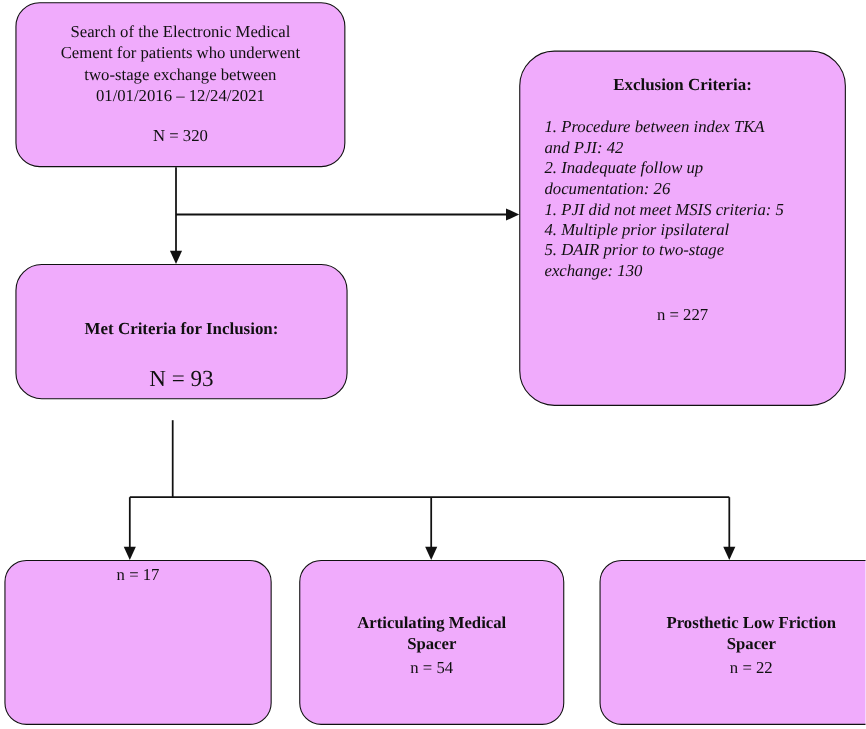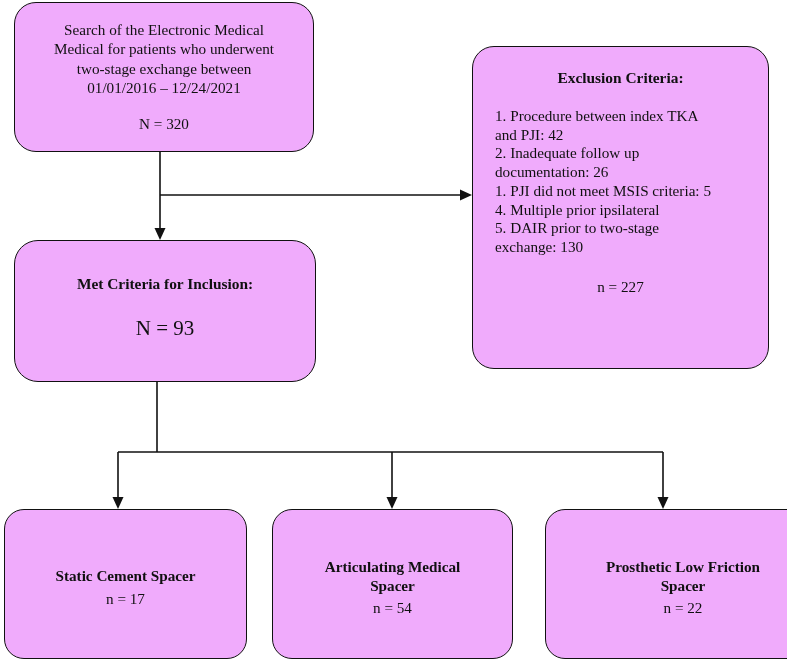--- a/index.html
+++ b/index.html
@@ -82,43 +82,43 @@
     font-size: 15.2px;
     margin-top: 18px;
   }
 
   
   #box-exclusion {
     left: 472px;
     top: 46px;
     width: 297px;
     height: 323px;
-    border-radius: 22px;
+    border-radius: 32px;
     padding: 22px 22px 0 22px;
   }
   #box-exclusion .node-title {
     font-size: 15.4px;
     margin-bottom: 19px;
   }
-  #box-exclusion .node-body { font-size: 15.2px; }
+  #box-exclusion .node-body { font-size: 15.2px; font-style: italic; }
   #box-exclusion .node-count {
     font-size: 15.2px;
     margin-top: 21px;
     align-self: center;
   }
 
   
   #box-inclusion {
     left: 14px;
     top: 240px;
     width: 302px;
-    height: 142px;
+    height: 123px;
     border-radius: 24px;
     justify-content: flex-start;
-    padding-top: 34px;
+    padding-top: 50px;
   }
   #box-inclusion .node-title { font-size: 15.4px; }
   #box-inclusion .node-count {
     font-size: 21px;
     margin-top: 22px;
   }
 
   
   .node-bottom {
     top: 509px;
@@ -164,21 +164,21 @@
     <line x1="392" y1="452" x2="392" y2="500"></line>
     <polygon points="392,509 386.5,497 397.5,497"></polygon>
 
     <line x1="663" y1="452" x2="663" y2="500"></line>
     <polygon points="663,509 657.5,497 668.5,497"></polygon>
   </svg>
 
   <div class="node" id="box-search">
     <div class="node-plain">
       <div>Search of the Electronic Medical</div>
-      <div>Medical for patients who underwent</div>
+      <div>Cement for patients who underwent</div>
       <div>two-stage exchange between</div>
       <div>01/01/2016 – 12/24/2021</div>
     </div>
     <div class="node-count">N = 320</div>
   </div>
 
   <div class="node" id="box-exclusion">
     <div class="node-title">Exclusion Criteria:</div>
     <div class="node-body">
       <div>1. Procedure between index TKA</div>
@@ -192,23 +192,20 @@
     </div>
     <div class="node-count">n = 227</div>
   </div>
 
   <div class="node" id="box-inclusion">
     <div class="node-title">Met Criteria for Inclusion:</div>
     <div class="node-count">N = 93</div>
   </div>
 
   <div class="node node-bottom" id="box-static">
-    <div class="node-title">
-      <div>Static Cement Spacer</div>
-    </div>
     <div class="node-count">n = 17</div>
   </div>
 
   <div class="node node-bottom" id="box-articulating">
     <div class="node-title">
       <div>Articulating Medical</div>
       <div>Spacer</div>
     </div>
     <div class="node-count">n = 54</div>
   </div>

